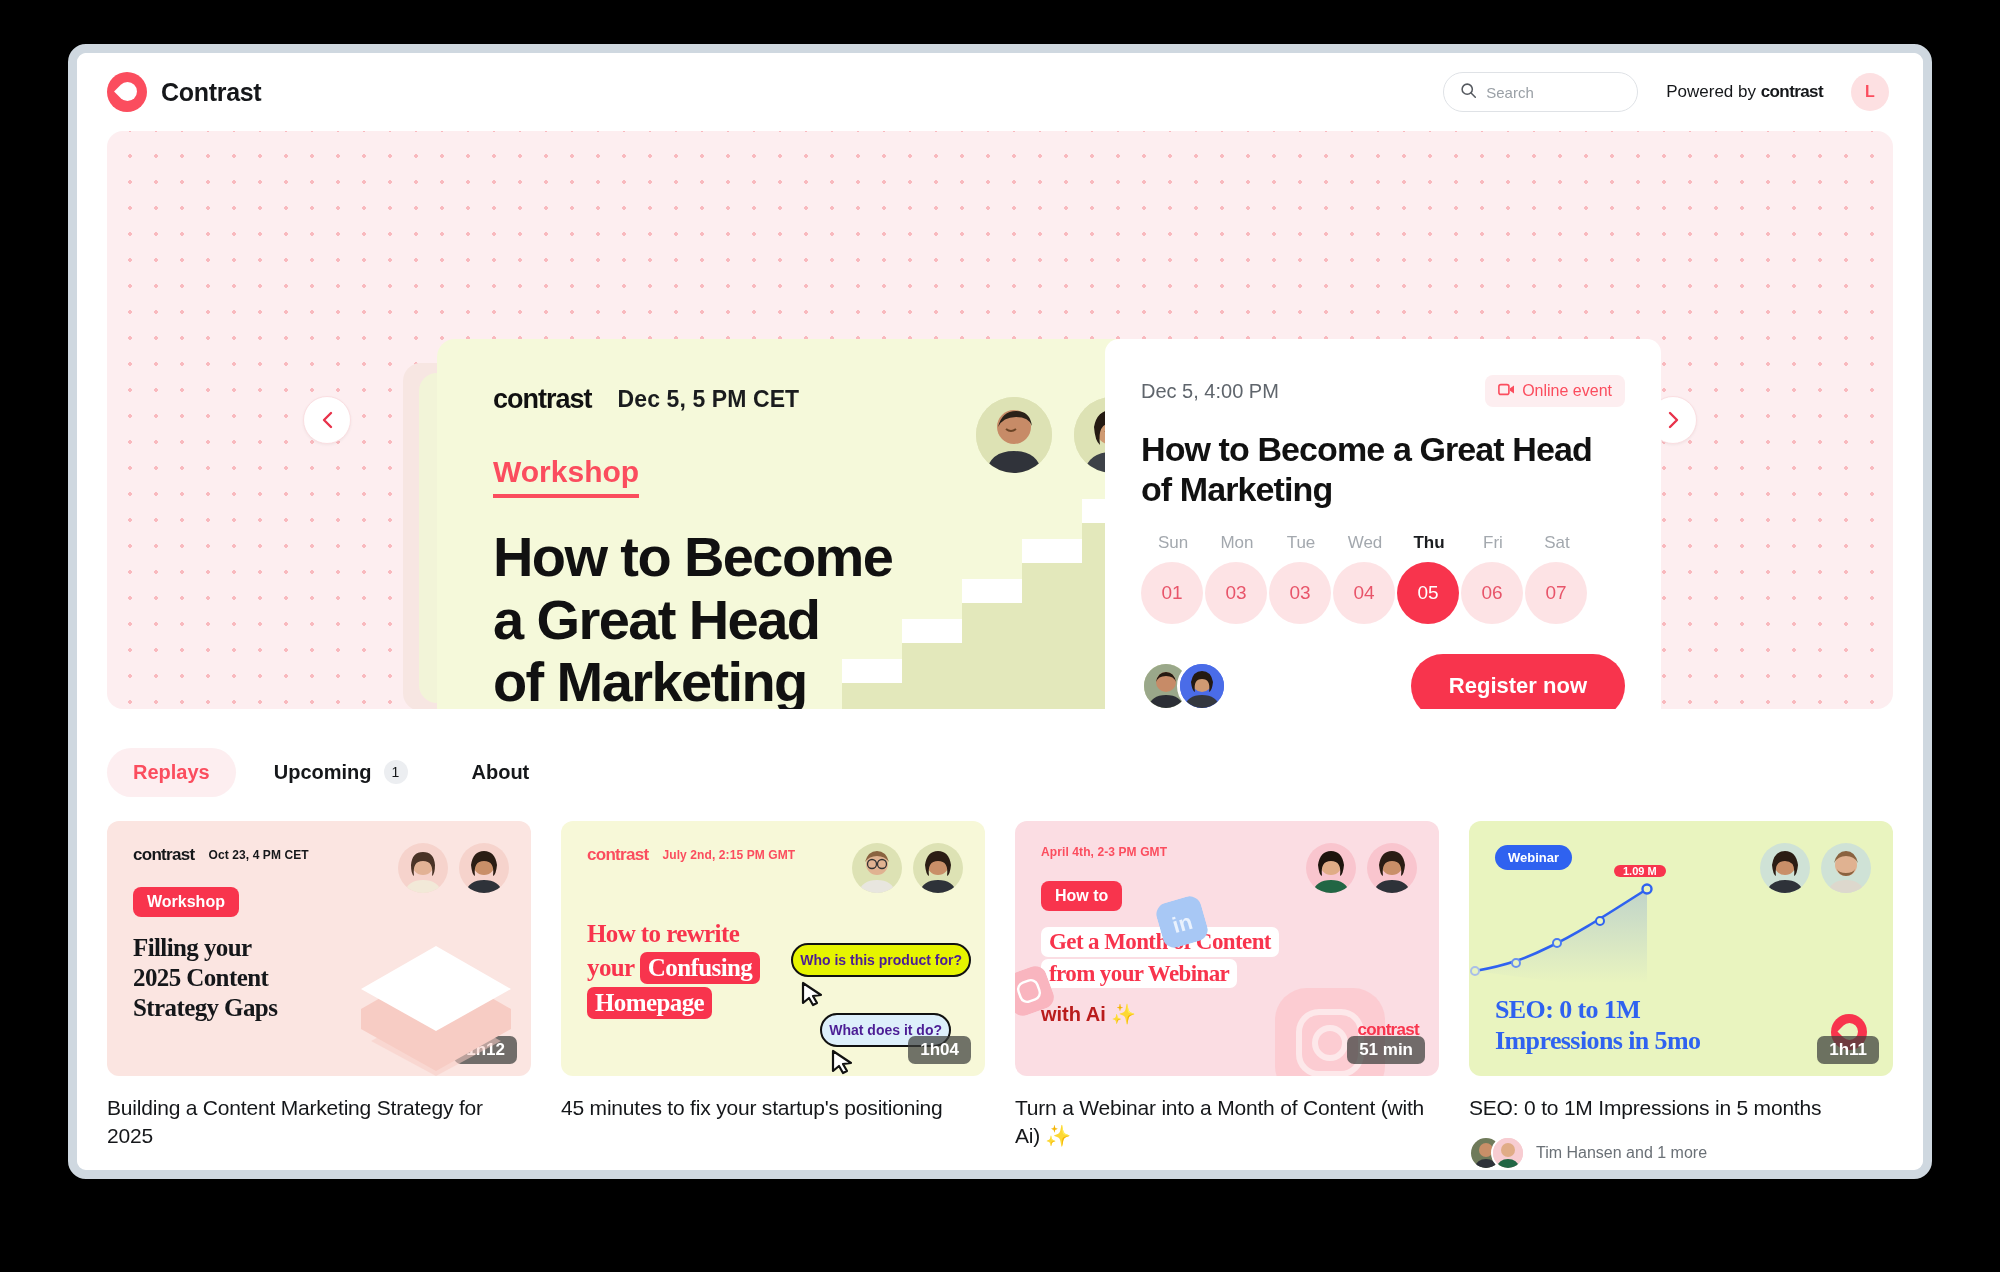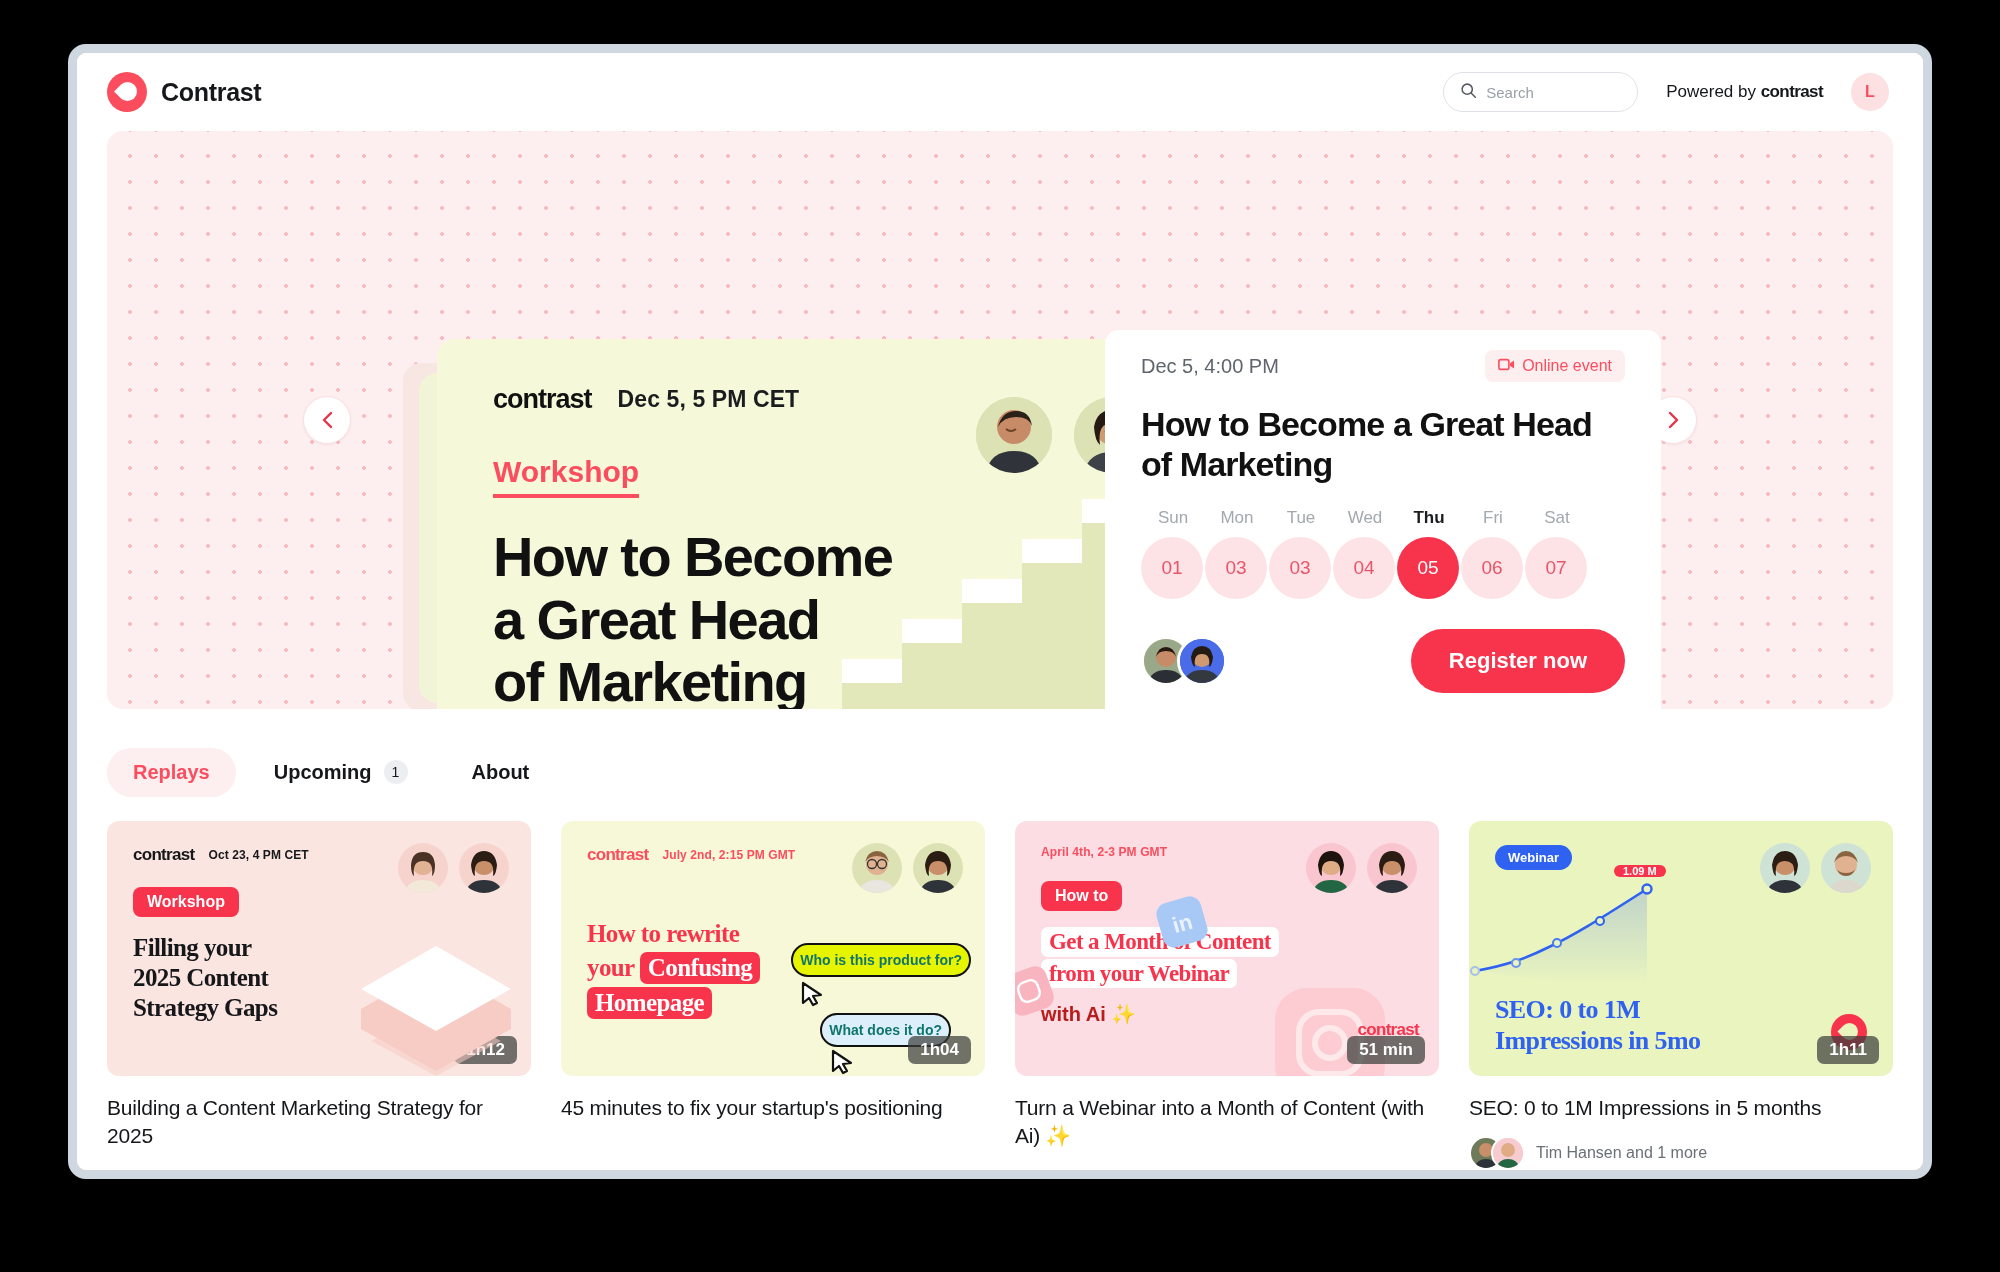--- a/index.html
+++ b/index.html
@@ -124,25 +124,25 @@
     display: flex; align-items: center; justify-content: center;
     color: #e8324a; font-size: 19px;
     box-shadow: 0 1px 3px rgba(0,0,0,0.05);
   }
   .nav-left { left: 196px; }
   .nav-right { right: 196px; }
 
   
   .event-panel {
     position: absolute;
-    right: 232px; top: 199px;
+    right: 232px; top: 208px;
     width: 556px; height: 424px;
     background: #fff;
     border-radius: 14px;
-    padding: 20px 36px;
+    padding: 36px 36px;
   }
   .ep-row1 { display: flex; align-items: center; }
   .ep-date { font-size: 20px; color: #5f656c; }
   .ep-badge {
     margin-left: auto;
     background: #fdeef0; color: #fb4d5e;
     font-size: 16px; font-weight: 500;
     padding: 7px 13px; border-radius: 8px;
     display: flex; align-items: center; gap: 7px;
   }
@@ -248,21 +248,21 @@
   .t3 .thumb-date { color: #fb4d5e; }
   .t4 { background: #e9f4bf; }
 
   .hl-red { background: #f8344d; color: #fff; padding: 1px 8px; border-radius: 7px; display:inline-block;}
   .hl-white { background: #fff; color: #f8344d; padding: 1px 8px; border-radius: 7px; display:inline-block;}
   .red-txt { color: #f8344d; }
   .blue-txt { color: #2f62f0; }
 
   .bubble {
     position: absolute; background: #e6f400; border: 2.5px solid #111;
-    border-radius: 20px; font-size: 14px; font-weight: 700; color: #0f766e;
+    border-radius: 20px; font-size: 14px; font-weight: 700; color: #4c1d95;
     padding: 7px 7px; white-space: nowrap;
   }
   .bubble.b2 { background: #ddeffb; }
 
   .webinar-badge {
     display: inline-block; background: #2f62f0; color: #fff;
     font-size: 13px; font-weight: 700; padding: 5px 13px; border-radius: 14px;
   }
   .chart-label {
     position: absolute; background: #f8344d; color: #fff;

